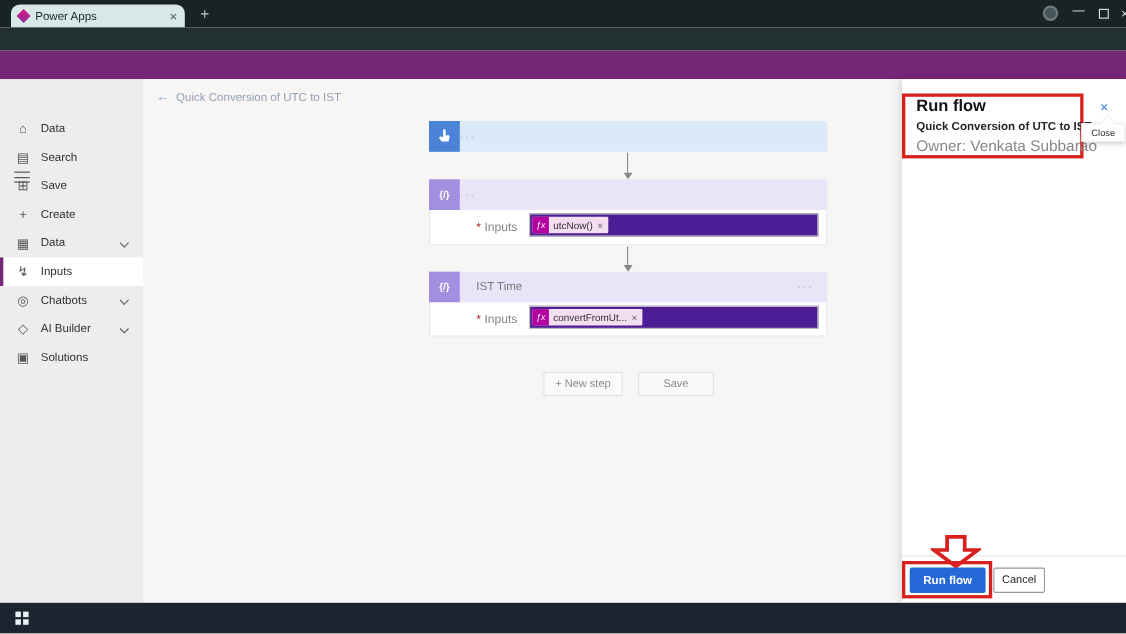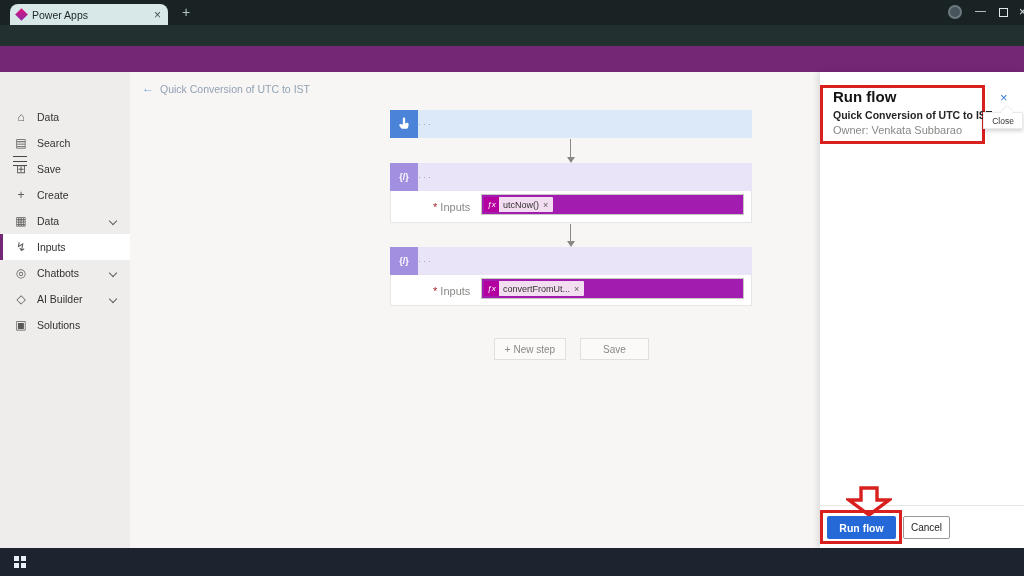--- a/index.html
+++ b/index.html
@@ -68,35 +68,35 @@
   .hdr-blue { background:#dbe9f8; }
   .hdr-purple { background:#eae4f8; }
   .card-icon { width:28px; height:28px; display:flex; align-items:center; justify-content:center; color:#fff; flex:0 0 auto;}
   .icon-blue { background:#4a83d8; }
   .icon-purple { background:#a38fe0; font-size:9px; font-weight:bold; }
   .card-title { margin-left:15px; font-size:10.5px; color:#787878; flex:1; }
   .card-dots { margin-right:12px; font-size:9px; color:#9aa6c6; letter-spacing:2px; }
   .card-body { background:#fff; border:1px solid #e8e6e4; border-top:none; position:relative; }
   .inputs-label { position:absolute; left:42px; top:10px; font-size:11px; color:#8a8886; }
   .req { color:#a4262c; }
-  .expr-input { position:absolute; left:90px; top:3px; width:263px; height:21px; border:1px solid #c8c6c4; background:#a21caf; display:flex; align-items:center; padding:2px; }
+  .expr-input { position:absolute; left:90px; top:3px; width:263px; height:21px; border:1px solid #c8c6c4; background:#4c1d95; display:flex; align-items:center; padding:2px; }
   .fx-pill { background:#f3ddf1; height:15px; display:flex; align-items:center; gap:4px; padding-right:5px; border-radius:1px; }
   .fx-box { width:15px; height:15px; background:#b4009e; color:#fff; font-size:8px; font-style:italic; display:flex; align-items:center; justify-content:center; }
   .expr-text { font-size:9px; color:#323130; white-space:nowrap; }
   .expr-x { font-size:9px; color:#605e5c; }
   .flow-arrow { width:1.4px; background:#8a8886; left:440px; }
   .flow-arrow::after { content:""; position:absolute; bottom:-5px; left:-3.5px; border-left:4.2px solid transparent; border-right:4.2px solid transparent; border-top:6px solid #8a8886; }
   .canvas-btn { height:22px; background:#fbfaf9; border:1px solid #e1dfdd; color:#8a8886; font-size:10px; display:flex; align-items:center; justify-content:center; }
 
   
   #panel { left:820px; top:72px; width:204px; height:476px; background:#fff; box-shadow:-3px 0 6px rgba(0,0,0,.10); }
   .red-box { border:3px solid #d8201f; }
   .panel-title { left:13px; top:16px; font-size:15px; font-weight:bold; color:#141414; }
   .panel-flow { left:13px; top:37px; font-size:10.5px; font-weight:bold; color:#252525; }
-  .panel-owner { left:13px; top:52px; font-size:11px; color:#8a8886; }
+  .panel-owner { left:13px; top:52px; font-size:14px; color:#8a8886; }
   .panel-close { left:180px; top:18px; font-size:13px; color:#3a7bd5; }
   .tooltip { left:163px; top:40px; width:40px; height:17px; background:#fff; border:1px solid #ebebeb; box-shadow:0 2px 4px rgba(0,0,0,.18); display:flex; align-items:center; justify-content:center; }
   .tooltip::before { content:""; position:absolute; top:-5px; left:19px; width:8px; height:8px; background:#fff; transform:rotate(45deg); box-shadow:-1px -1px 2px rgba(0,0,0,.08); }
   .tooltip span { font-size:8.5px; color:#323130; position:relative; }
   .panel-divider { left:0; top:433px; width:204px; height:1px; background:#e8e6e4; }
   .big-red-arrow { left:26px; top:414px; }
   .run-red-box { left:0; top:438px; width:82px; height:34px; }
   .run-btn { left:7px; top:444px; width:69px; height:23px; background:#2569d8; color:#fff; font-size:10.5px; font-weight:bold; display:flex; align-items:center; justify-content:center; border-radius:2px; }
   .cancel-btn { left:83px; top:444px; width:47px; height:23px; background:#fff; border:1px solid #9a9896; color:#242424; font-size:10px; display:flex; align-items:center; justify-content:center; border-radius:2px; }
 
@@ -246,20 +246,21 @@
         </span>
       </div>
     </div>
   </div>
 
   <div class="abs flow-arrow" style="top:152px; height:18px;"></div>
 
   <div class="abs card" style="top:175px">
     <div class="card-header hdr-purple">
       <span class="card-icon icon-purple">{/}</span>
+      <span class="card-title">IST Time</span>
       <span class="card-dots">···</span>
     </div>
     <div class="card-body" style="height:31px">
       <span class="inputs-label"><span class="req">*</span> <span>Inputs</span></span>
       <div class="expr-input">
         <span class="fx-pill">
           <span class="fx-box">ƒx</span>
           <span class="expr-text">convertFromUt...</span>
           <span class="expr-x">×</span>
         </span>

